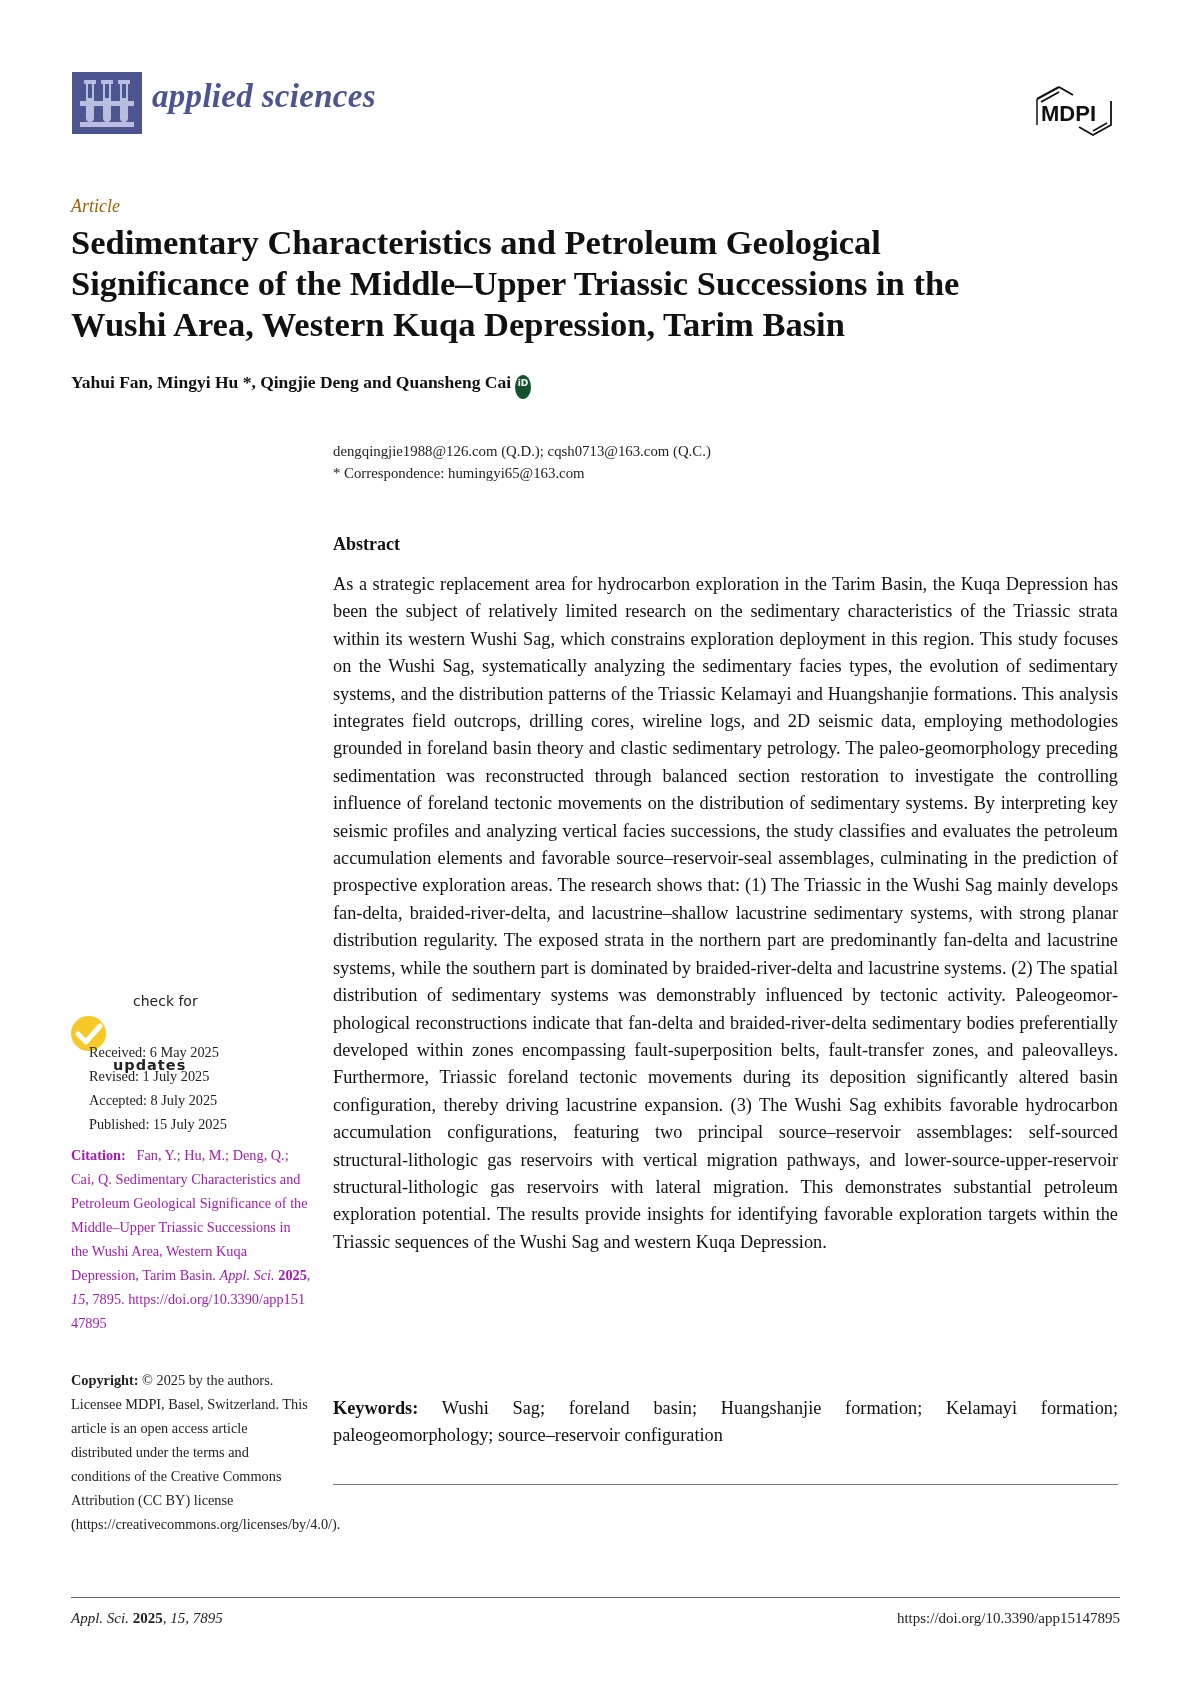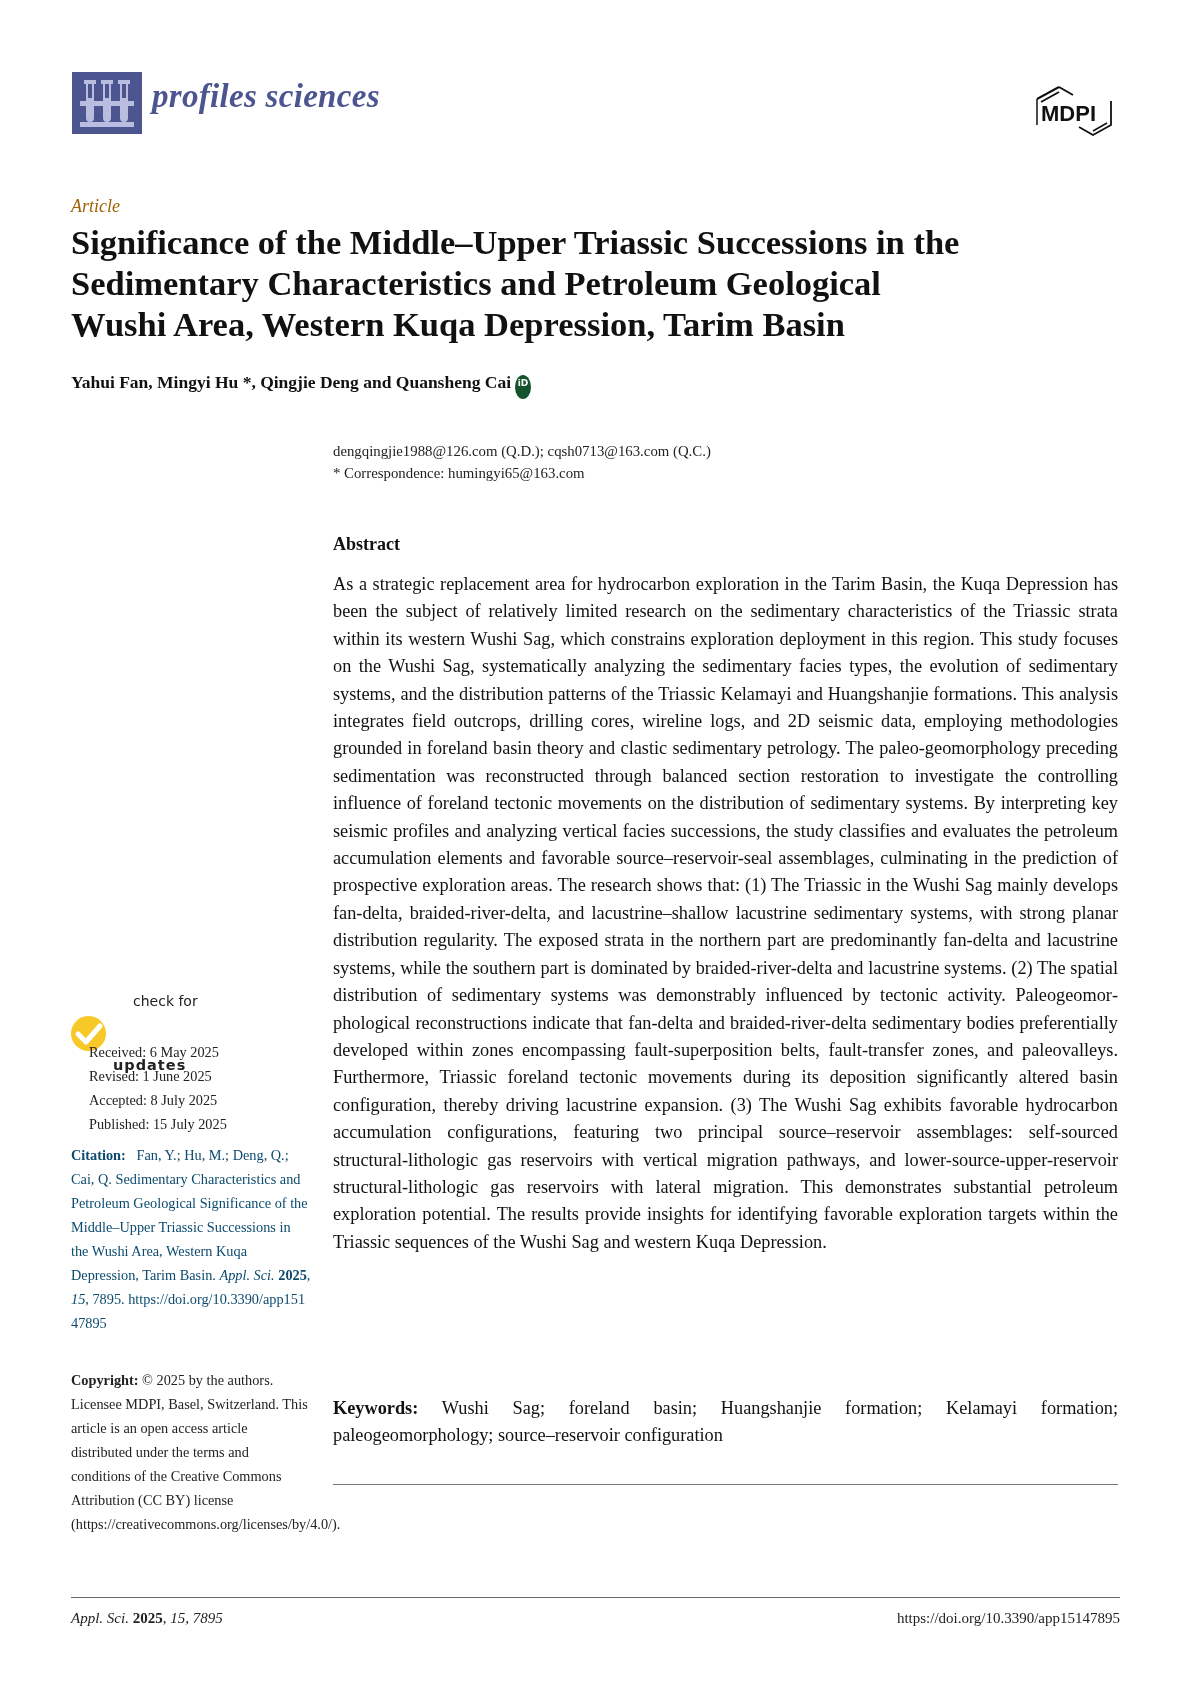--- a/index.html
+++ b/index.html
@@ -33,21 +33,21 @@
   .rule-main { left: 333px; top: 1484px; width: 785px; height: 1px; background: #777; }
 
   
   .check-updates { left: 71px; top: 993px; display: flex; align-items: center; }
   .check-circle { width: 35px; height: 35px; border-radius: 50%; background: #f7c928; position: relative; }
   .check-text { margin-left: 7px; font-family: "DejaVu Sans", sans-serif; color: #222; line-height: 16px; }
   .check-text .l1 { font-size: 14px; margin-left: 20px; }
   .check-text .l2 { font-size: 14.5px; font-weight: bold; letter-spacing: 1px; margin-top: 48px; }
 
   .side-dates { left: 89px; top: 1040px; font-size: 14.3px; line-height: 24px; color: #222; }
-  .side-cite { left: 71px; top: 1143px; width: 240px; font-size: 14.3px; line-height: 24px; color: #0c4a6e; }
+  .side-cite { left: 71px; top: 1143px; width: 240px; font-size: 14.3px; line-height: 24px; color: #a21caf; }
   .side-copy { left: 71px; top: 1368px; width: 240px; font-size: 14.3px; line-height: 24px; color: #222; }
   .side-cite b, .side-copy b { font-weight: bold; }
 
   
   .rule-foot { left: 71px; top: 1597px; width: 1049px; height: 1px; background: #666; }
   .foot-left { left: 71px; top: 1610px; font-size: 15px; color: #222; }
   .foot-right { right: 71px; top: 1610px; font-size: 15px; color: #222; }
   a { color: inherit; text-decoration: none; }
 </style>
 </head>
@@ -62,36 +62,36 @@
       <path d="M29 8h12v4h-2v34a4 4 0 0 1-8 0V12h-2z"></path>
       <path d="M46 8h12v4h-2v34a4 4 0 0 1-8 0V12h-2z"></path>
     </g>
     <g fill="#4d5591">
       <rect x="16" y="12" width="4" height="14"></rect>
       <rect x="33" y="12" width="4" height="14"></rect>
       <rect x="50" y="12" width="4" height="14"></rect>
     </g>
   </svg>
 </div>
-<div class="abs journal-name">profiles sciences</div>
+<div class="abs journal-name">applied sciences</div>
 
 <div class="abs mdpi-logo">
   <svg width="82" height="52" viewBox="0 0 82 52">
     <path d="M4 14 L26 2 M8 17 L26 7 M26 2 L40 10" stroke="#111" stroke-width="2" fill="none"></path>
     <path d="M4 14 V40" stroke="#111" stroke-width="1.5"></path>
     <path d="M78 16 V40 L60 50 L46 42" stroke="#111" stroke-width="1.8" fill="none"></path>
     <path d="M74 38 L60 46" stroke="#111" stroke-width="1.5"></path>
     <text x="8" y="36" font-family="Liberation Sans, sans-serif" font-weight="bold" font-size="22" fill="#111">MDPI</text>
   </svg>
 </div>
 
 <div class="abs article-type">Article</div>
 <div class="abs title">
+  <div>Sedimentary Characteristics and Petroleum Geological</div>
   <div>Significance of the Middle–Upper Triassic Successions in the</div>
-  <div>Sedimentary Characteristics and Petroleum Geological</div>
   <div>Wushi Area, Western Kuqa Depression, Tarim Basin</div>
 </div>
 <div class="abs authors">
   <span>Yahui Fan, Mingyi Hu *, Qingjie Deng and Quansheng Cai</span><span class="orcid">iD</span>
 </div>
 
 <div class="abs affil">
   <div>dengqingjie1988@126.com (Q.D.); cqsh0713@163.com (Q.C.)</div>
   <div>*  Correspondence: humingyi65@163.com</div>
 </div>
@@ -112,21 +112,21 @@
     </svg>
   </div>
   <div class="check-text">
     <div class="l1">check for</div>
     <div class="l2">updates</div>
   </div>
 </div>
 
 <div class="abs side-dates">
   <div>Received: 6 May 2025</div>
-  <div>Revised: 1 June 2025</div>
+  <div>Revised: 1 July 2025</div>
   <div>Accepted: 8 July 2025</div>
   <div>Published: 15 July 2025</div>
 </div>
 
 <div class="abs side-cite">
   <b>Citation:</b>&nbsp;&nbsp;
   <span>Fan, Y.; Hu, M.; Deng, Q.; Cai, Q. Sedimentary Characteristics and Petroleum Geological Significance of the Middle–Upper Triassic Successions in the Wushi Area, Western Kuqa Depression, Tarim Basin.</span>
   <i>Appl. Sci.</i>
   <b>2025</b>,
   <i>15</i><span>, 7895.</span>

